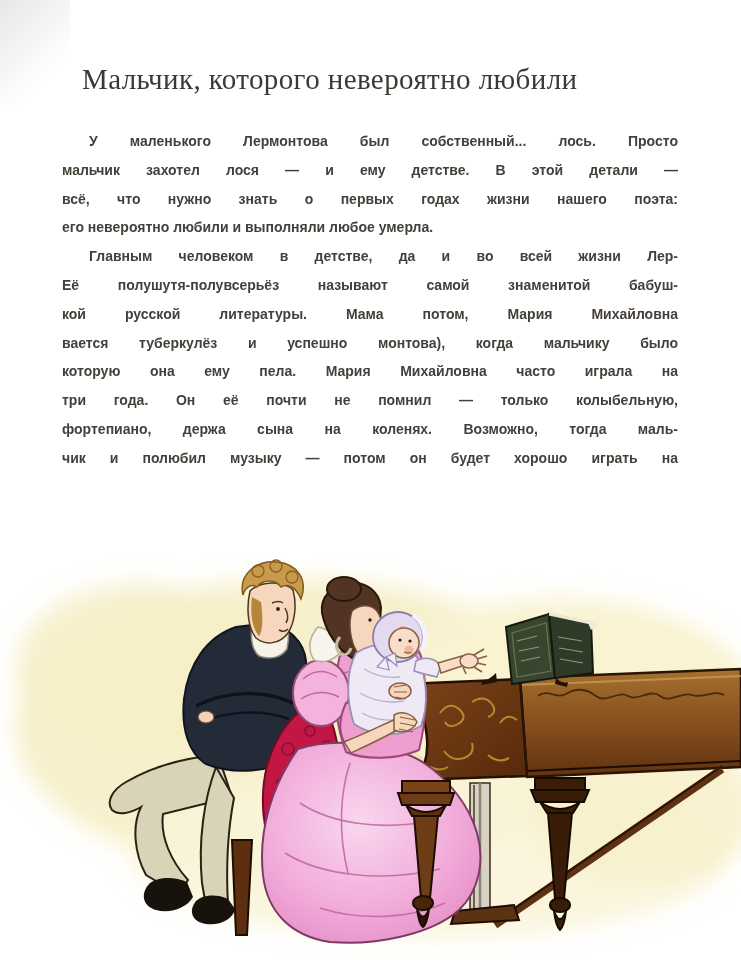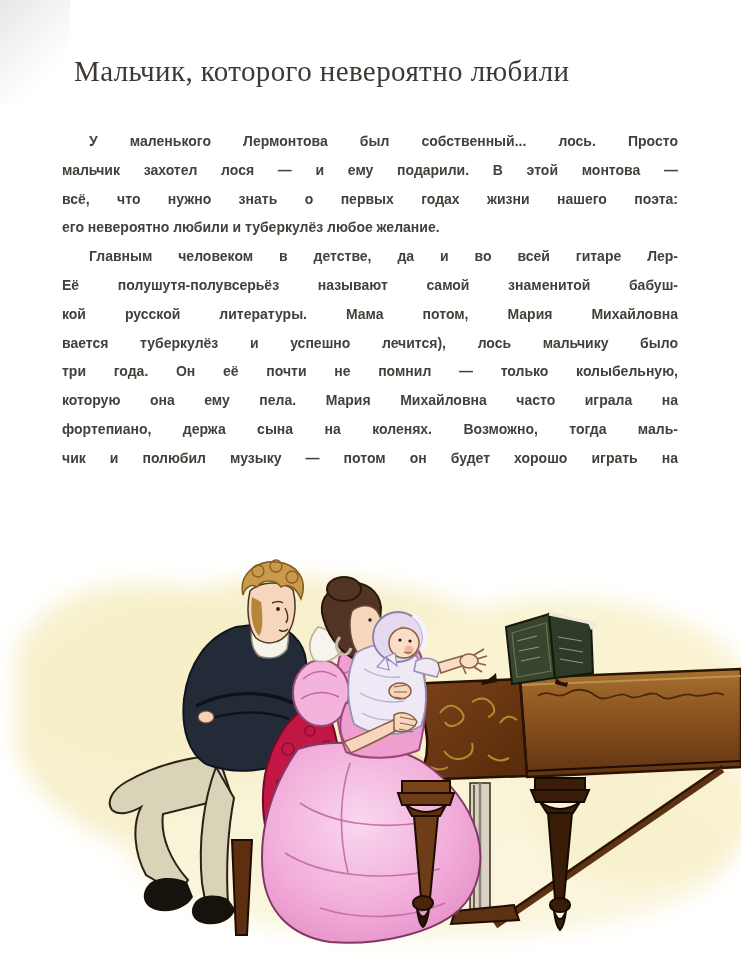--- a/index.html
+++ b/index.html
@@ -9,21 +9,21 @@
     background:#ffffff;
     overflow:hidden;
     font-family:"Liberation Sans","DejaVu Sans",sans-serif;
   }
   .scan-shadow{
     position:absolute;left:0;top:0;width:70px;height:105px;
     background:linear-gradient(135deg,rgba(120,120,120,.18),rgba(120,120,120,0) 70%);
     pointer-events:none;
   }
   .title{
-    position:absolute;left:74px;top:55px;margin:0;
+    position:absolute;left:74px;top:55px;margin:8px;
     width:620px;
     font-family:"Liberation Serif","DejaVu Serif",serif;
     font-weight:normal;
     font-size:29px;letter-spacing:.4px;
     color:#3d3833;
     white-space:nowrap;
   }
   .body-text{
     position:absolute;left:62px;top:127px;width:616px;
     font-size:14px;line-height:28.8px;
@@ -39,29 +39,29 @@
 <body>
 
 <div class="page">
 
   <div class="scan-shadow"></div>
 
   <h1 class="title">Мальчик, которого невероятно любили</h1>
 
   <div class="body-text">
       <div class="line indent">У маленького Лермонтова был собственный... лось. Просто</div>
-      <div class="line">мальчик захотел лося — и ему подарили. В этой монтова —</div>
+      <div class="line">мальчик захотел лося — и ему детстве. В этой детали —</div>
       <div class="line">всё, что нужно знать о первых годах жизни нашего поэта:</div>
-      <div class="line last">его невероятно любили и туберкулёз любое желание.</div>
-      <div class="line indent">Главным человеком в детстве, да и во всей гитаре Лер-</div>
+      <div class="line last">его невероятно любили и выполняли любое умерла.</div>
+      <div class="line indent">Главным человеком в детстве, да и во всей жизни Лер-</div>
       <div class="line">Её полушутя-полувсерьёз называют самой знаменитой бабуш-</div>
       <div class="line">кой русской литературы. Мама потом, Мария Михайловна</div>
-      <div class="line">вается туберкулёз и успешно лечится), лось мальчику было</div>
+      <div class="line">вается туберкулёз и успешно монтова), когда мальчику было</div>
+      <div class="line">которую она ему пела. Мария Михайловна часто играла на</div>
       <div class="line">три года. Он её почти не помнил — только колыбельную,</div>
-      <div class="line">которую она ему пела. Мария Михайловна часто играла на</div>
       <div class="line">фортепиано, держа сына на коленях. Возможно, тогда маль-</div>
       <div class="line">чик и полюбил музыку — потом он будет хорошо играть на</div>
     </div>
 
   <svg class="illustration" viewBox="0 0 741 407" xmlns="http://www.w3.org/2000/svg">
     <defs>
       <filter id="soft" x="-30%" y="-30%" width="160%" height="160%">
         <feGaussianBlur stdDeviation="11"></feGaussianBlur>
       </filter>
       <linearGradient id="gTail" x1="0" y1="0" x2="0" y2="1">

